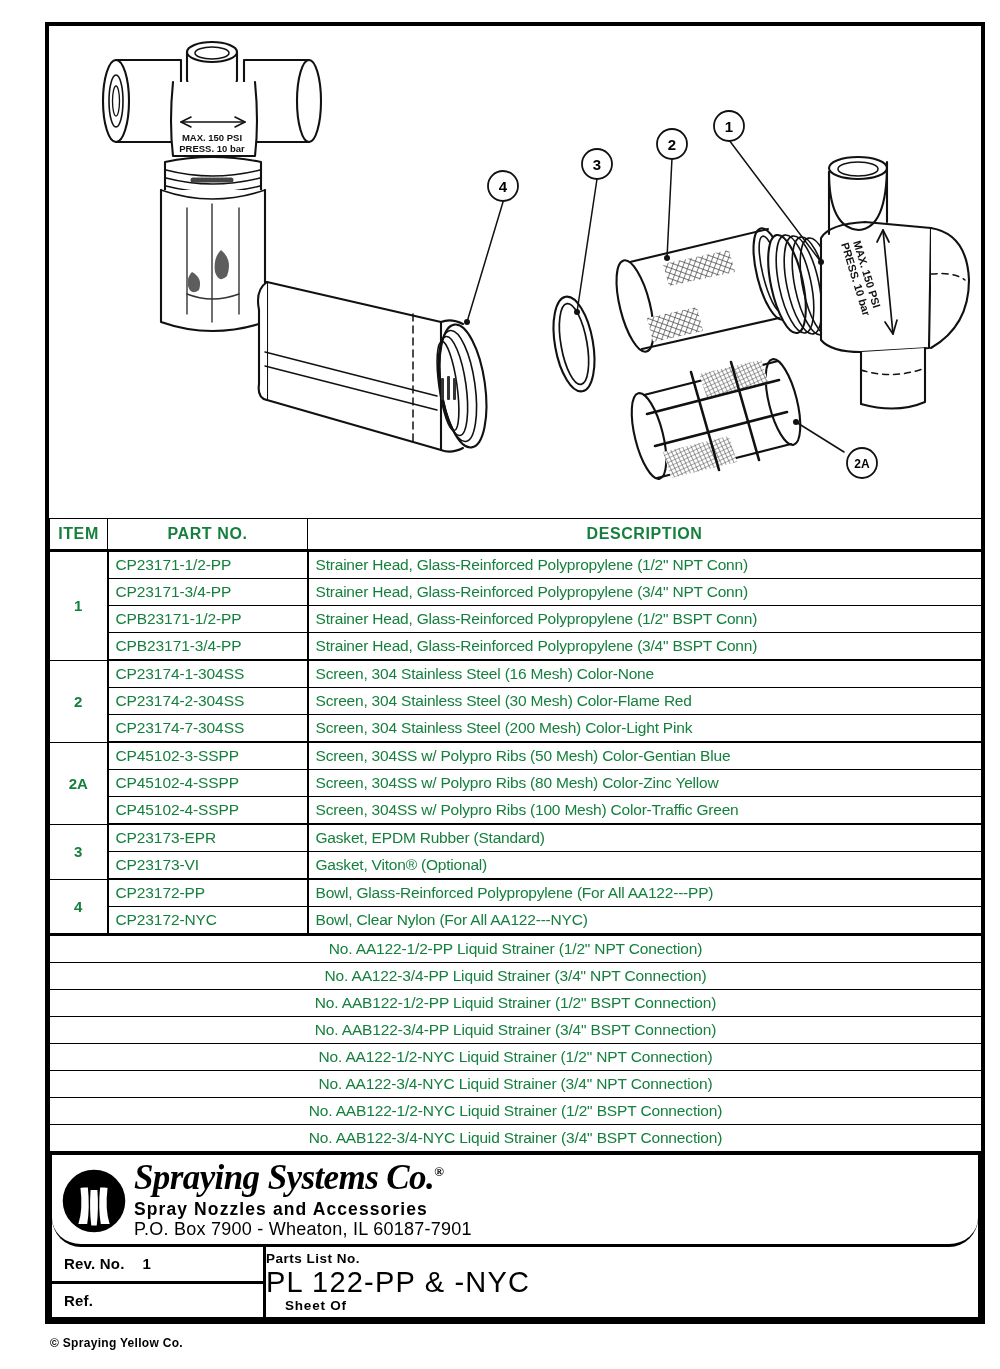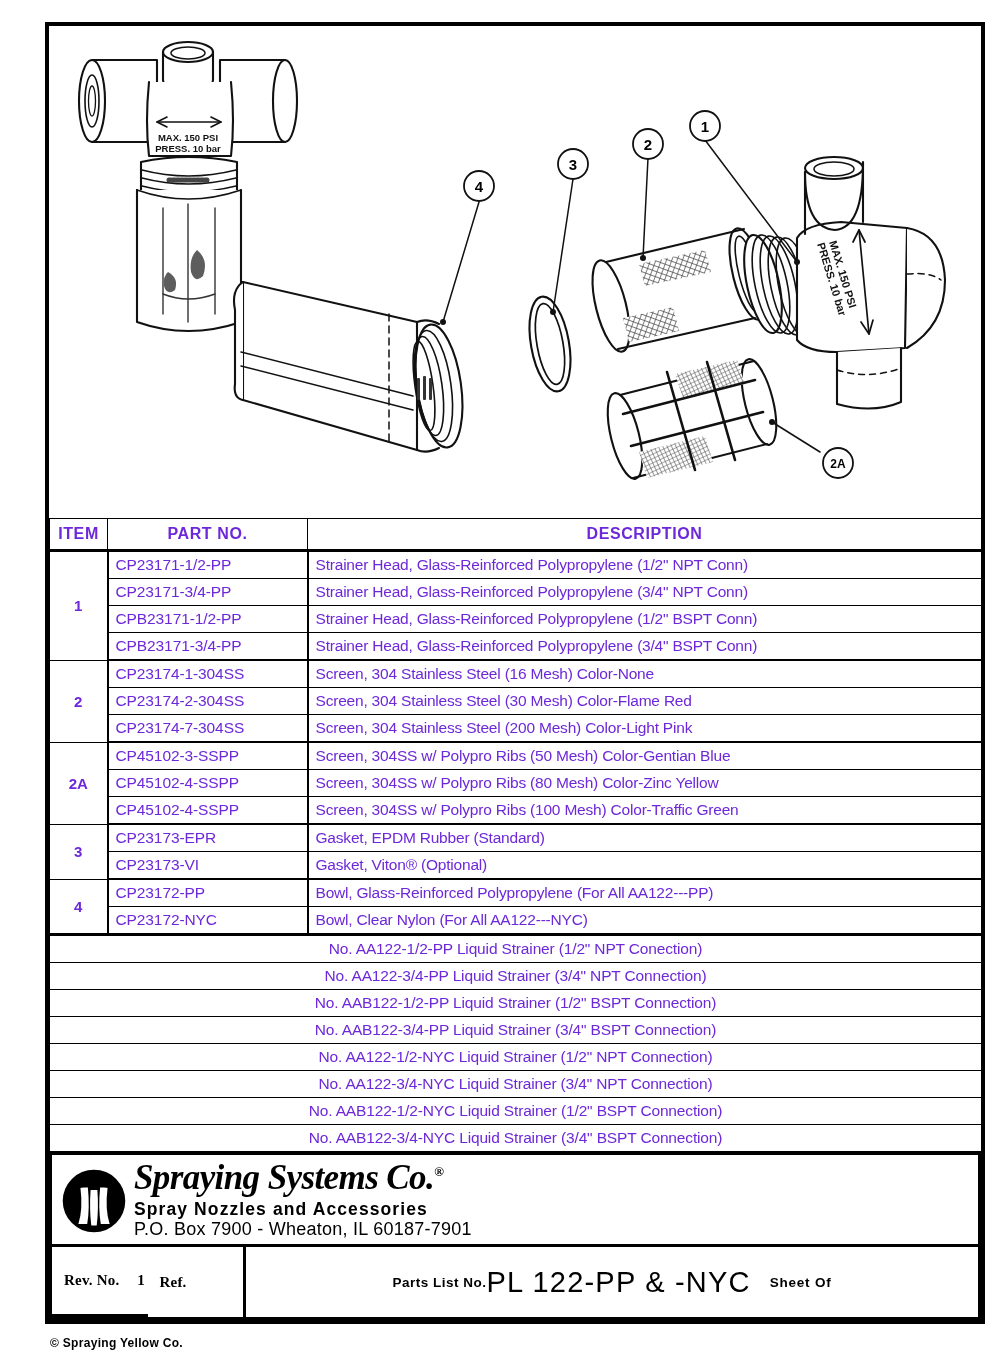--- a/index.html
+++ b/index.html
@@ -13,21 +13,21 @@
 
   
   .frame{
     position:absolute;left:45px;top:22px;width:940px;height:1302px;
     border:4px solid #000;box-sizing:border-box;background:#fff;
   }
 
   
   .illus{
     position:absolute;left:45px;top:22px;width:940px;height:492px;
-    box-sizing:border-box;overflow:hidden;
+    box-sizing:border-box;overflow:hidden;padding-left:24px;
   }
   .illus svg{display:block;width:940px;height:492px;}
 
   .balloon-txt{
     font-family:"Liberation Sans",sans-serif;font-weight:bold;
     font-size:15px;text-anchor:middle;fill:#000;
   }
   .balloon-txt.small{font-size:12px;}
 
   
@@ -35,21 +35,21 @@
     position:absolute;left:49px;top:518px;width:932px;
     border-collapse:collapse;table-layout:fixed;
     font-family:"Liberation Sans","DejaVu Sans",sans-serif;
   }
   .ptable col.c-item{width:58px;}
   .ptable col.c-part{width:200px;}
   .ptable col.c-desc{width:674px;}
 
   .ptable th,.ptable td{
     border:1px solid #000;padding:0;margin:0;
-    font-size:15.5px;line-height:1;color:#6d28d9;
+    font-size:15.5px;line-height:1;color:#15803d;
     vertical-align:middle;height:26px;
   }
   .ptable thead th{
     font-weight:bold;font-size:16px;letter-spacing:.6px;
     text-align:center;height:30px;border-bottom:3px solid #000;
   }
   .th-item{letter-spacing:.2px;}
   td.item-cell{
     text-align:center;font-weight:bold;font-size:15px;
     border-right:2px solid #000;
@@ -80,53 +80,53 @@
     padding:10px 0 0 18px;position:relative;
   }
   .tb-desc-label{font-weight:bold;font-size:17px;letter-spacing:.2px;}
   .tb-desc-lines{
     margin-top:7px;text-align:center;padding-right:22px;
     font-weight:bold;font-size:15.5px;line-height:1.3;letter-spacing:.3px;
   }
   .tb-right{flex:1;display:flex;flex-direction:column;}
   .tb-logo{
     height:92px;border-bottom:3px solid #000;box-sizing:border-box;
-    display:flex;align-items:center;padding:2px 0 0 8px;
+    display:flex;align-items:center;padding:2px 0 0 8px;border-radius:29px;
   }
   .logo-mark{width:68px;height:68px;flex:0 0 68px;}
   .logo-text{margin-left:6px;flex:1;}
   .logo-name{
     font-family:"Liberation Serif","DejaVu Serif",serif;
     font-weight:bold;font-style:italic;font-size:35px;line-height:.98;
     letter-spacing:-0.6px;white-space:nowrap;position:relative;
   }
   .logo-name sup{font-size:13px;vertical-align:super;font-style:normal;}
   .logo-tag{
     font-weight:bold;font-size:17.5px;letter-spacing:1.1px;
     line-height:1.12;margin-top:5px;white-space:nowrap;
   }
   .logo-addr{
     font-weight:normal;font-size:18px;letter-spacing:.25px;
     line-height:1.1;white-space:nowrap;
   }
   .tb-bottom{flex:1;display:flex;}
-  .tb-revcol{width:194px;border-right:3px solid #000;box-sizing:border-box;
-    display:flex;font-family:Liberation Serif, serif;}
+  .tb-revcol{width:214px;border-right:3px solid #000;box-sizing:border-box;
+    display:flex;flex-direction:column;}
   .tb-rev{
     flex:1;border-bottom:3px solid #000;box-sizing:border-box;
     display:flex;align-items:center;padding-left:12px;
     font-weight:bold;font-size:15px;letter-spacing:.2px;
   }
   .tb-rev .revnum{margin-left:18px;}
   .tb-ref{
     flex:1;display:flex;align-items:center;padding-left:12px;
     font-weight:bold;font-size:15px;letter-spacing:.2px;
   }
   .tb-pl{
-    flex:1;display:flex;flex-direction:row;align-items:center;
+    flex:1;display:flex;flex-direction:column;
     justify-content:center;padding:2px 0;
   }
   .pl-label{font-weight:bold;font-size:13.5px;letter-spacing:.5px;}
   .pl-no{
     font-size:29px;letter-spacing:1.2px;line-height:1.05;margin:1px 0;
     white-space:nowrap;
   }
   .pl-sheet{font-weight:bold;font-size:13.5px;letter-spacing:.8px;margin-left:19px;}
 
   

